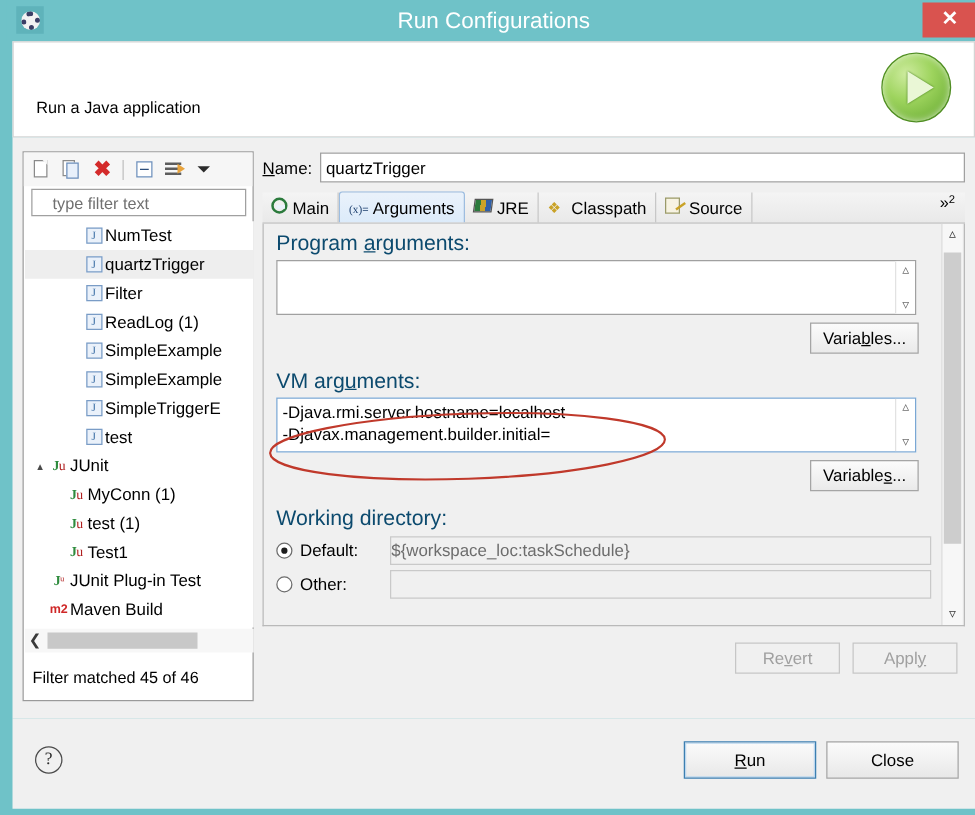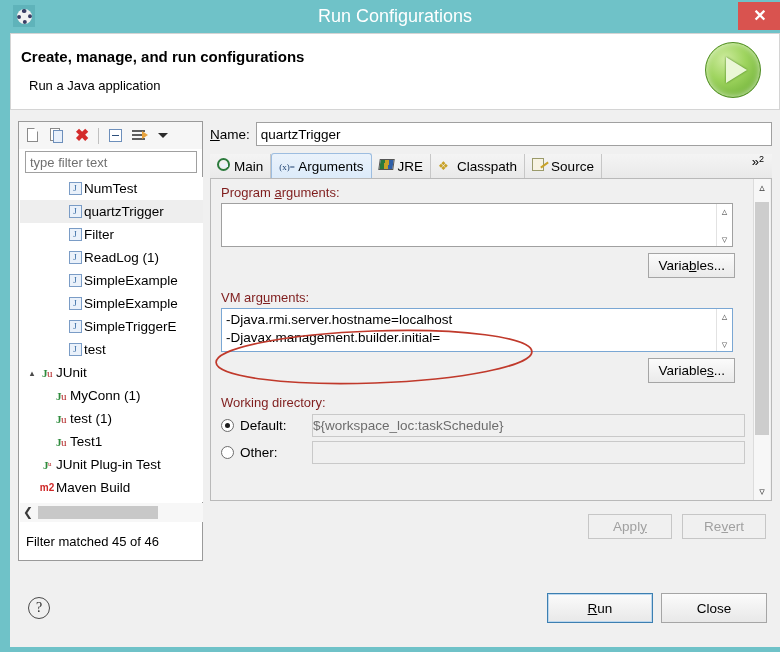--- a/index.html
+++ b/index.html
@@ -144,21 +144,21 @@
   .ic-caret {
     position: absolute; left: 5px; top: 8px; width: 0; height: 0;
     border-left: 5px solid transparent; border-right: 5px solid transparent;
     border-top: 5px solid #2b2b2b;
   }
 
   #filter-input {
     position: absolute; left: 6px; top: 29px; width: 172px; height: 22px;
     border: 1px solid #a0a0a0; background: #fff;
     font-family: "Liberation Sans", sans-serif; font-size: 13px;
-    padding: 0 4px; color: #606060;
+    padding: 0 16px; color: #606060;
   }
   #filter-input::placeholder { color: #707070; opacity: 1; }
 
   #tree {
     position: absolute; left: 1px; top: 55px; width: 183px; height: 325px;
     overflow: hidden; background: #fff;
   }
   .tree-row {
     height: 23px; display: flex; align-items: center;
     font-size: 13.5px; color: #000; white-space: nowrap; cursor: pointer;
@@ -269,21 +269,21 @@
 
   
   #tab-content {
     position: absolute; left: 0; top: 58px; width: 562px; height: 322px;
     background: #f0f0f0; border-left: 1px solid #b9b9b9;
     border-right: 1px solid #b9b9b9; border-bottom: 1px solid #b9b9b9;
     overflow: hidden;
   }
   #content-inner { position: absolute; left: 0; top: 0; width: 542px; height: 100%; padding: 6px 8px 0 10px;}
 
-  .group-label { font-size: 13px; color: #7f1d1d; margin-bottom: 3px; }
+  .group-label { font-size: 17px; color: #0c4a6e; margin-bottom: 3px; }
   .group-label u { text-decoration: underline; }
 
   .txtarea {
     width: 512px; height: 44px; background: #fff; border: 1px solid #a0a0a0;
     position: relative; font-family: "Liberation Sans", sans-serif;
     font-size: 13.5px; color: #000; padding: 2px 4px; line-height: 18px;
     overflow: hidden;
   }
   .txtarea.focused { border-color: #7aa7d4; }
   .txtarea .sb {
@@ -386,21 +386,20 @@
 
   <div id="titlebar">
     <div id="titlebar-icon">
         <div class="gear"></div>
       </div>
     <div id="titlebar-title">Run Configurations</div>
     <div id="close-button">✕</div>
   </div>
 
   <div id="header">
-    <div id="header-title">Create, manage, and run configurations</div>
     <div id="header-sub">Run a Java application</div>
     <div id="run-badge">
         <div class="tri"></div>
       </div>
   </div>
 
   <div id="body">
 
     <div id="left-pane">
 
@@ -646,22 +645,22 @@
         <div id="content-vscroll">
           <div class="ar">▵</div>
           <div class="trk">
               <div class="thm"></div>
             </div>
           <div class="ar" style="position:absolute;bottom:0;left:0;right:0;">▿</div>
         </div>
       </div>
 
       <div id="apply-row">
+        <button class="btn" id="revert-btn" disabled="">Re<u>v</u>ert</button>
         <button class="btn" id="apply-btn" disabled="">Appl<u>y</u></button>
-        <button class="btn" id="revert-btn" disabled="">Re<u>v</u>ert</button>
       </div>
     </div>
   </div>
 
   <div id="footer">
     <div id="help-icon">?</div>
     <div id="run-button">
         <span><u>R</u>un</span>
       </div>
     <div id="close-btn">

